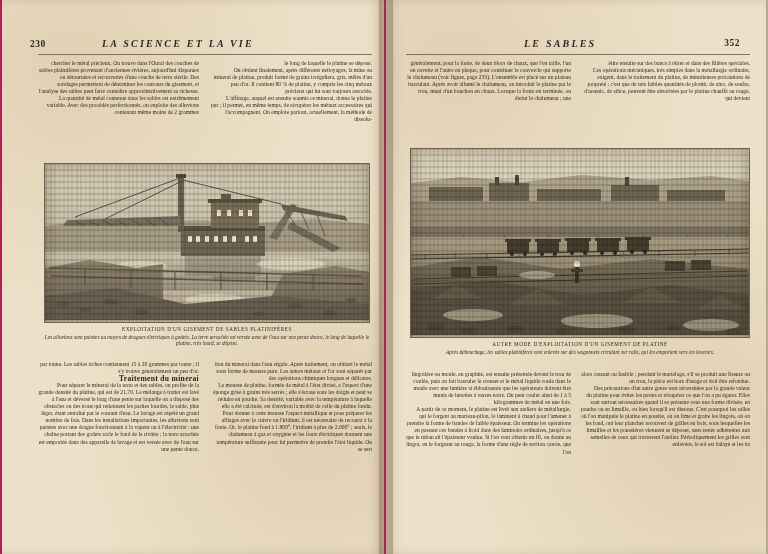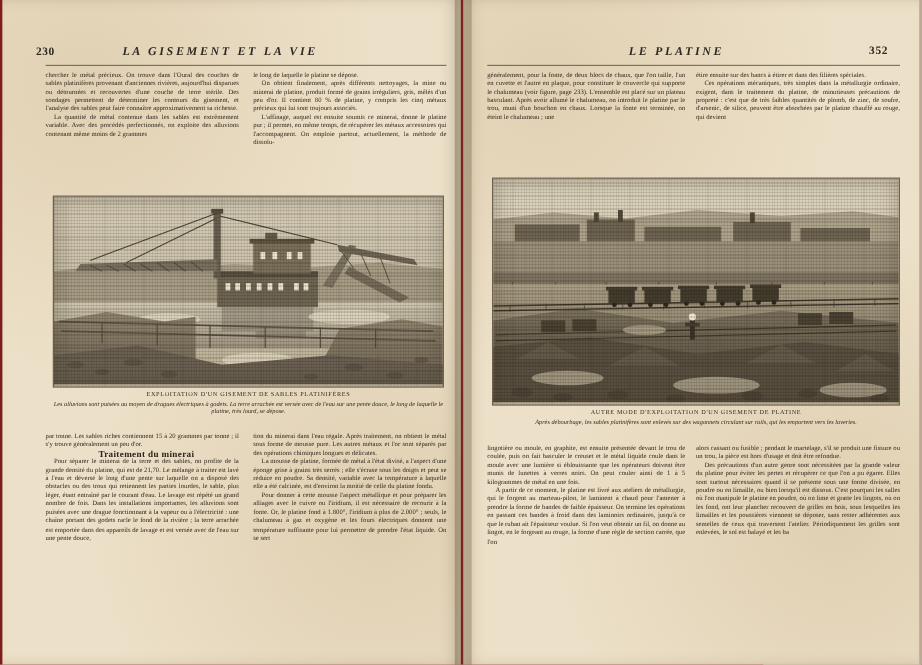--- a/index.html
+++ b/index.html
@@ -2,21 +2,21 @@
 <html><head>
 <meta charset="utf-8">
 <style>
   html,body{margin:0;padding:0;}
   body{
     width:768px;height:554px;overflow:hidden;
     background:#b9a98f;
     font-family:"Liberation Serif", serif;
   }
   .spread{position:relative;width:636px;height:554px;
-    background:#7f1d1d;
+    background:#be185d;
   }
   
   .gutter{position:absolute;left:379px;top:0;width:14px;height:554px;
     background:linear-gradient(to right,rgba(60,45,25,0.30),rgba(110,88,55,0.10) 45%,rgba(60,45,25,0.26));
     z-index:5;pointer-events:none;}
   .page{position:absolute;top:0;height:554px;
     background:#ece0c8;
     background-image:
       radial-gradient(circle at 18% 12%, rgba(205,180,140,0.35) 0%, rgba(205,180,140,0) 42%),
       radial-gradient(circle at 82% 78%, rgba(198,172,131,0.32) 0%, rgba(198,172,131,0) 45%),
@@ -31,21 +31,21 @@
   
   .runhead{position:absolute;top:38px;height:13px;font-size:10.5px;
     letter-spacing:0.6px;color:#2f2a22;}
   .runhead .folio{font-family:"Liberation Serif",serif;font-size:9.5px;font-weight:bold;letter-spacing:0.5px;}
   .runhead .title{font-style:italic;font-weight:bold;letter-spacing:2.2px;font-size:10px;}
   .rule{position:absolute;height:1px;background:#5b5244;opacity:0.75;}
 
   .col{position:absolute;font-size:5.55px;line-height:7.05px;text-align:justify;
     color:#31291f;letter-spacing:0.02px;
     font-family:"Liberation Serif",serif;}
-  .col p{margin:0 0 0 0;text-indent:7px;}
+  .col p{margin:0 0 0 0;text-indent:7px;text-align:right;}
   .col p.noind{text-indent:0;}
 
   .sechead{text-align:center;font-weight:bold;font-size:7.6px;
     letter-spacing:0.3px;margin:5px 0 3.5px 0;text-indent:0;color:#2b241b;}
 
   
   figure{margin:0;position:absolute;}
   .plate{border:1px solid #6d6250;background:#cfc4ab;position:relative;overflow:hidden;}
   .capt{margin-top:3px;text-align:center;}
   .capt .ct{font-size:5.2px;letter-spacing:0.55px;color:#332b21;display:block;}
@@ -63,21 +63,21 @@
 </style>
 </head>
 <body>
 
 <div class="spread">
 
   <div class="page page-left">
 
     <div class="runhead" style="left:28px;width:330px;">
       <span class="folio">230</span>
-      <span class="title" style="position:absolute;left:72px;">LA GISEMENT ET LA VIE</span>
+      <span class="title" style="position:absolute;left:72px;">LA SCIENCE ET LA VIE</span>
     </div>
     <div class="rule" style="left:36px;top:54px;width:334px;"></div>
 
     <div class="col" style="left:36px;top:60px;width:161px;">
       <p class="noind">chercher le métal précieux. On trouve dans l'Oural des couches de sables platinifères provenant d'anciennes rivières, aujourd'hui disparues ou détournées et recouvertes d'une couche de terre stérile. Des sondages permettent de déterminer les contours du gisement, et l'analyse des sables peut faire connaître approximativement sa richesse.</p>
       <p>La quantité de métal contenue dans les sables est extrêmement variable. Avec des procédés perfectionnés, on exploite des alluvions contenant même moins de 2 grammes</p>
     </div>
 
     <div class="col" style="left:209px;top:60px;width:161px;">
       <p class="noind">le long de laquelle le platine se dépose.</p>
@@ -220,21 +220,21 @@
     <div class="col" style="left:209px;top:361px;width:161px;">
       <p class="noind">tion du minerai dans l'eau régale. Après traitement, on obtient le métal sous forme de mousse pure. Les autres métaux et l'or sont séparés par des opérations chimiques longues et délicates.</p>
       <p>La mousse de platine, formée de métal à l'état divisé, a l'aspect d'une éponge grise à grains très serrés ; elle s'écrase sous les doigts et peut se réduire en poudre. Sa densité, variable avec la température à laquelle elle a été calcinée, est d'environ la moitié de celle du platine fondu.</p>
       <p>Pour donner à cette mousse l'aspect métallique et pour préparer les alliages avec le cuivre ou l'iridium, il est nécessaire de recourir à la fonte. Or, le platine fond à 1.800°, l'iridium à plus de 2.000° ; seuls, le chalumeau à gaz et oxygène et les fours électriques donnent une température suffisante pour lui permettre de prendre l'état liquide. On se sert</p>
     </div>
   </div>
 
   <div class="page page-right">
 
     <div class="runhead" style="left:18px;width:344px;">
-      <span class="title" style="position:absolute;left:120px;">LE PLATINE</span>
+      <span class="title" style="position:absolute;left:120px;">LE SABLES</span>
       <span class="folio" style="position:absolute;right:8px;">352</span>
     </div>
     <div class="rule" style="left:20px;top:54px;width:344px;"></div>
 
     <div class="col" style="left:20px;top:60px;width:165px;">
       <p class="noind">généralement, pour la fonte, de deux blocs de chaux, que l'on taille, l'un en cuvette et l'autre en plaque, pour constituer le couvercle qui supporte le chalumeau (voir figure, page 233). L'ensemble est placé sur un plateau basculant. Après avoir allumé le chalumeau, on introduit le platine par le trou, muni d'un bouchon en chaux. Lorsque la fonte est terminée, on éteint le chalumeau ; une</p>
     </div>
 
     <div class="col" style="left:194px;top:60px;width:170px;">
       <p class="noind">étire ensuite sur des bancs à étirer et dans des filières spéciales.</p>

